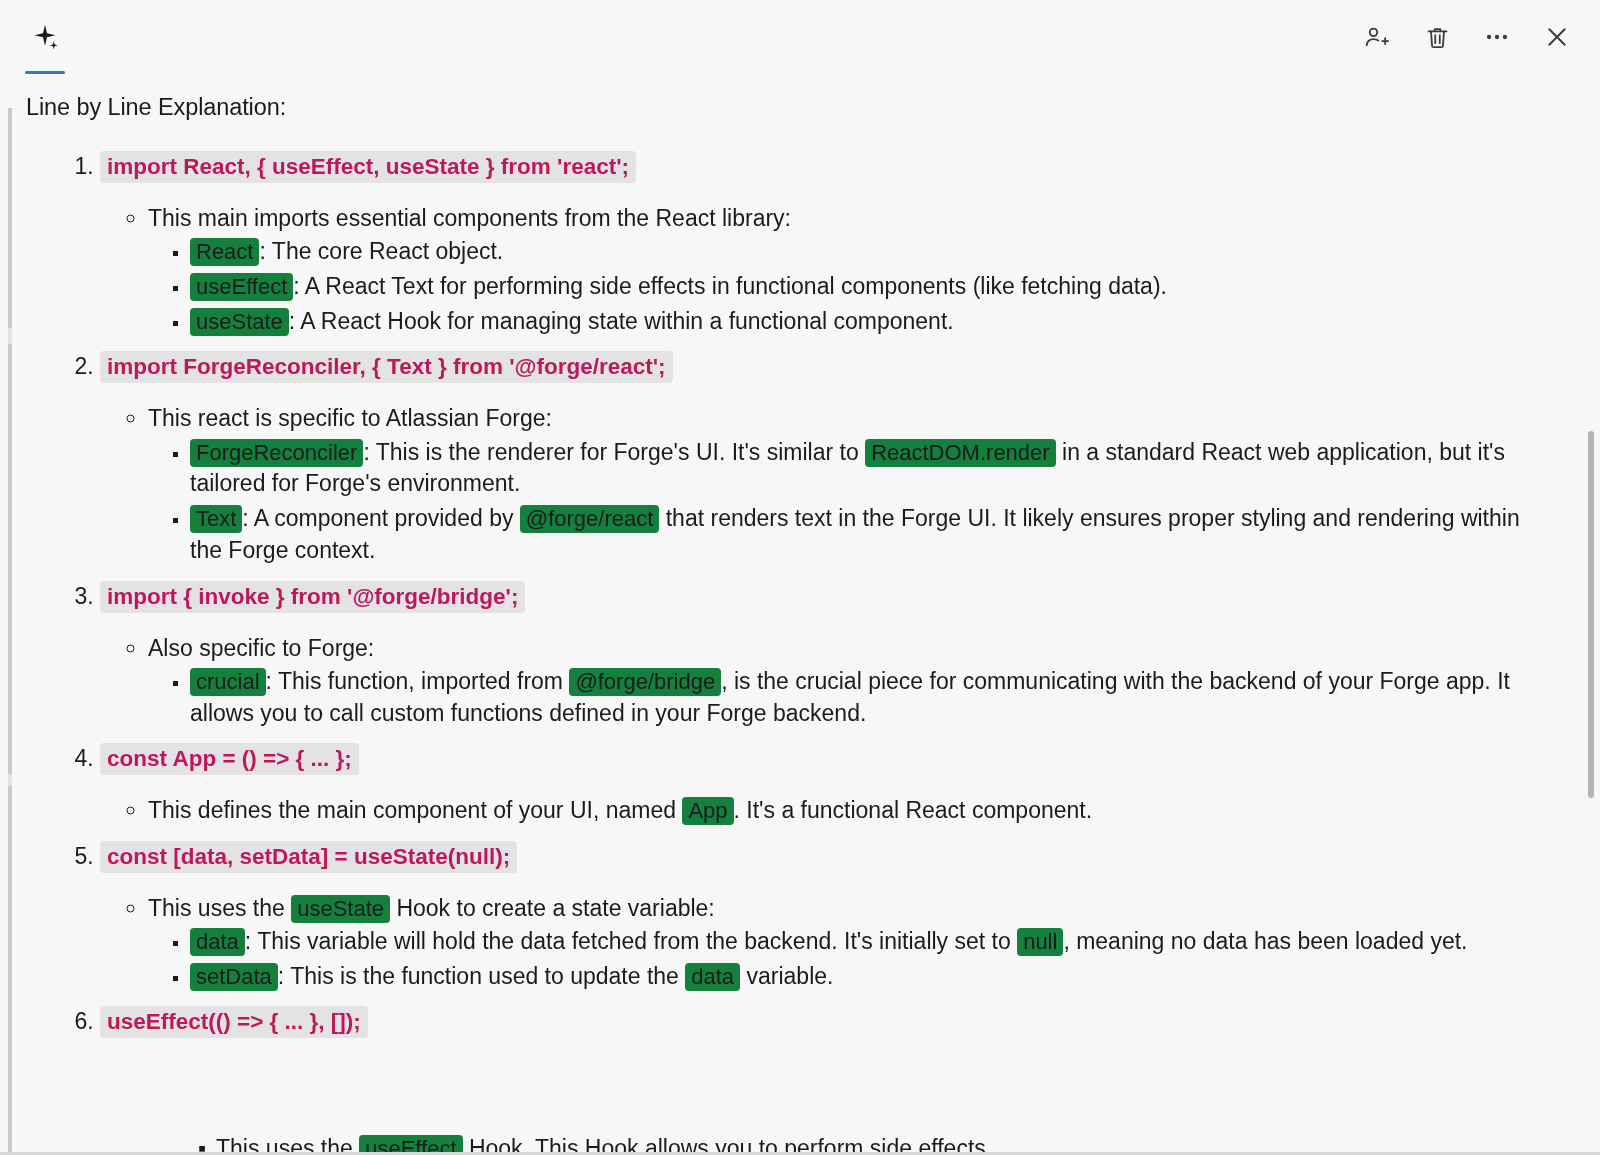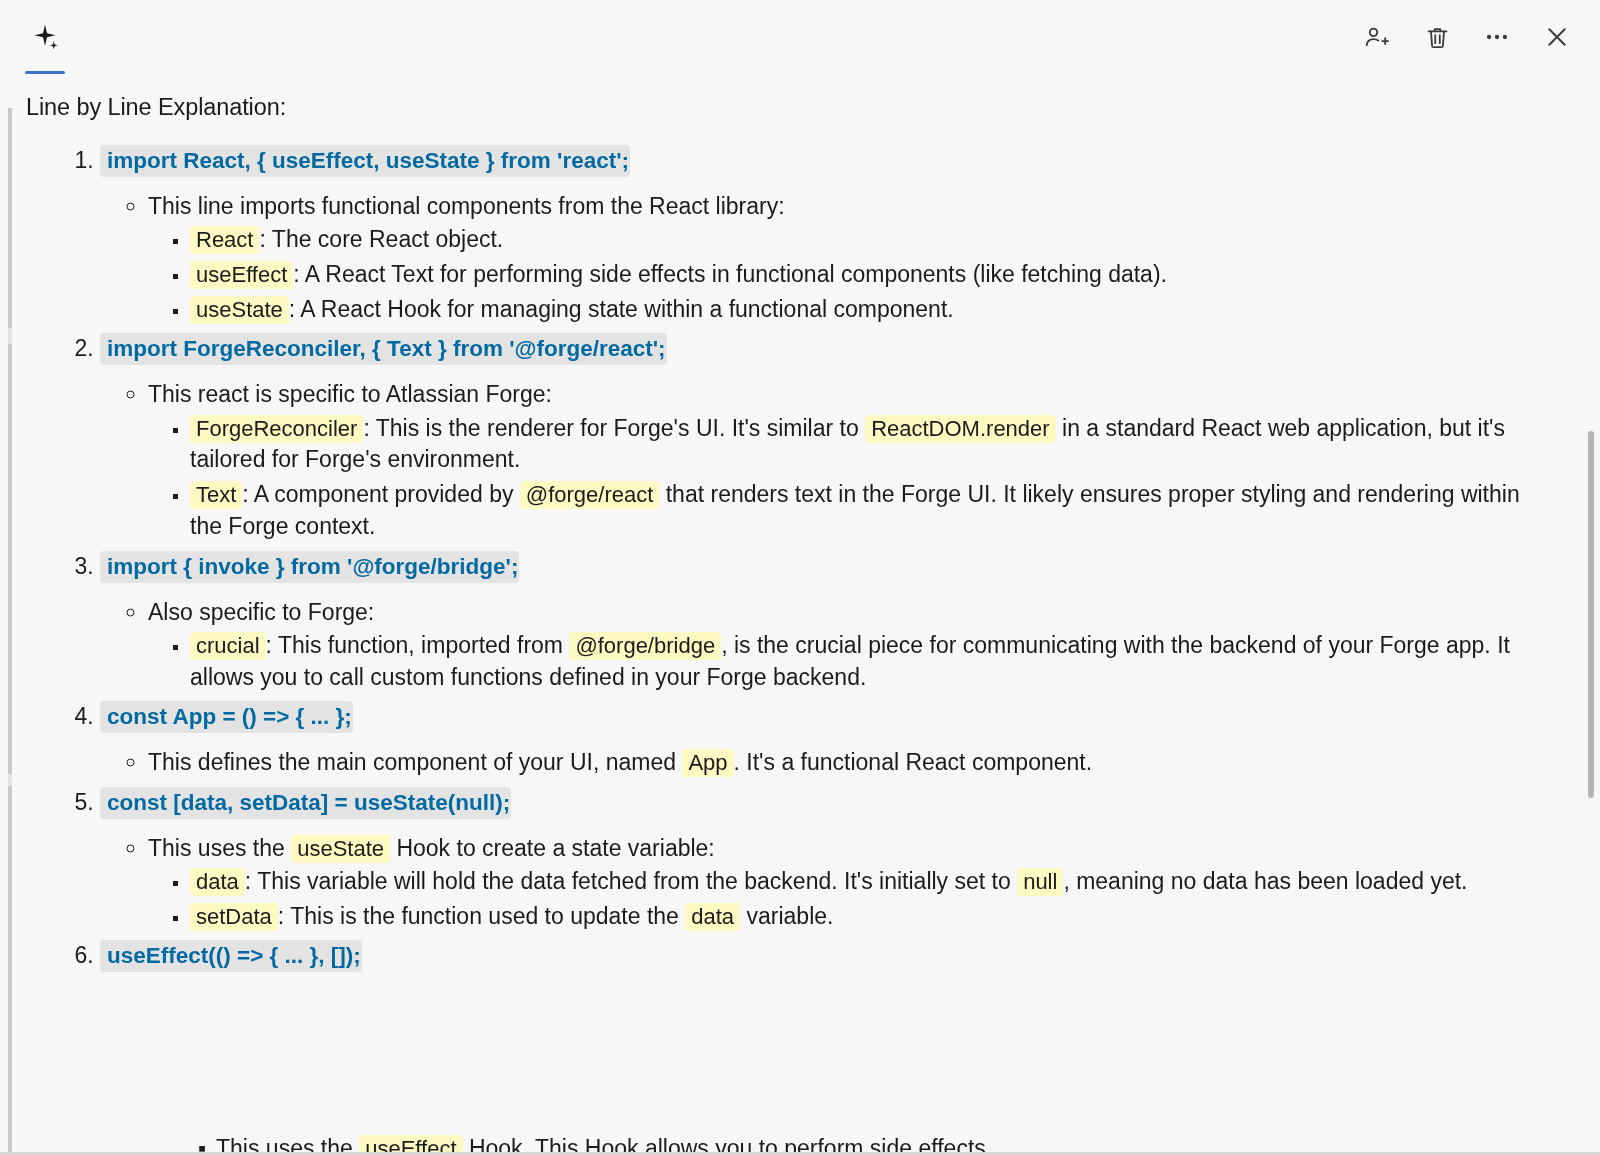--- a/index.html
+++ b/index.html
@@ -106,30 +106,30 @@
   }
   ol.steps > li::marker {
     font-size: 23px;
     color: #1b1b1b;
   }
 
   .codeblk {
     display: inline-block;
     background: #e3e3e3;
     border-radius: 4px;
-    padding: 2px 1px 3px 7px;
+    padding: 2px 7px 3px 7px;
     font-family: "Liberation Sans", sans-serif;
     font-weight: bold;
     font-size: 22.5px;
-    color: #0369a1;
+    color: #be185d;
     line-height: 1.2;
-    margin: 2px 0;
+    margin: 8px 0;
   }
   code.inline {
-    background: #fef9c3;
+    background: #15803d;
     border-radius: 4px;
     padding: 1px 6px 2px 6px;
     font-family: "Liberation Sans", sans-serif;
     font-size: 22px;
     color: #1b1b1b;
   }
 
   ul.lvl2 {
     list-style: circle;
     margin: 12px 0 6px 0;
@@ -242,21 +242,21 @@
     <div class="content">
 
       <h2 class="section-title">Line by Line Explanation:</h2>
 
       <ol class="steps">
 
         <li>
           <span class="codeblk">import React, { useEffect, useState } from 'react';</span>
           <ul class="lvl2">
             <li>
-              <span>This line imports functional components from the React library:</span>
+              <span>This main imports essential components from the React library:</span>
               <ul class="lvl3">
                 <li><code class="inline">React</code><span>: The core React object.</span></li>
                 <li><code class="inline">useEffect</code><span>: A React Text for performing side effects in functional components (like fetching data).</span></li>
                 <li><code class="inline">useState</code><span>: A React Hook for managing state within a functional component.</span></li>
               </ul>
             </li>
           </ul>
         </li>
 
         <li>

